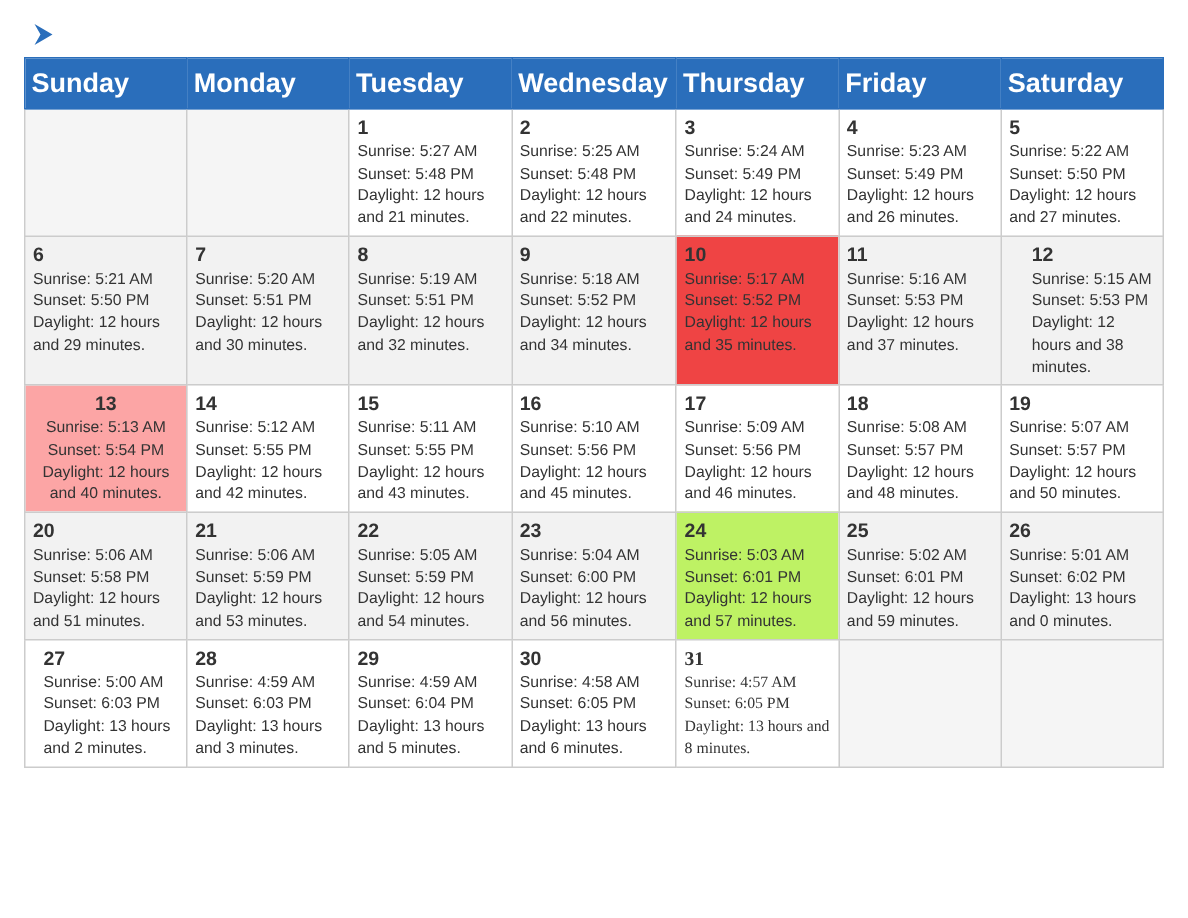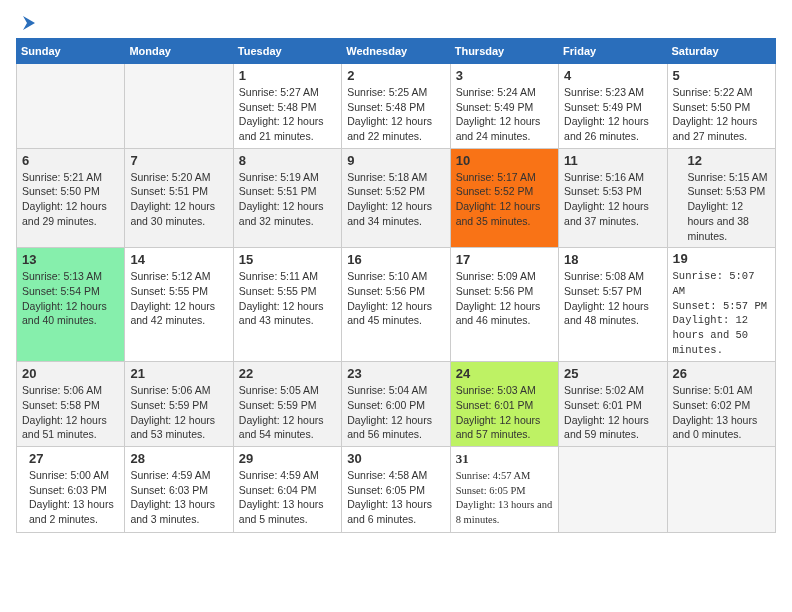--- a/index.html
+++ b/index.html
@@ -23,21 +23,21 @@
     .logo-text-general { color: #333; font-size: 18px; font-weight: bold; }
     .logo-text-blue { color: #2a6ebb; font-size: 18px; font-weight: bold; }
     .title-block { text-align: right; }
     .month-title { font-size: 36px; color: #333; font-weight: normal; }
     .location-title { font-size: 16px; color: #555; }
 
     .calendar { width: 100%; border-collapse: collapse; }
     .calendar th {
       background: #2a6ebb;
       color: #fff;
-      font-size: 11px;
+      font-size: 18px;
       padding: 6px 4px;
       text-align: left;
       border: 1px solid #2a6ebb;
     }
     .calendar td {
       border: 1px solid #ccc;
       vertical-align: top;
       padding: 4px 5px;
       width: 107px;
       min-height: 80px;
@@ -161,21 +161,21 @@
         </div>
       </td>
         <td style="background: rgb(242, 242, 242);">
         <span class="day-num">9</span>
         <div class="day-info">
           <span>Sunrise: </span><span>5:18 AM</span><br>
           <span>Sunset: </span><span>5:52 PM</span><br>
           <span>Daylight: 12 hours and 34 minutes.</span>
         </div>
       </td>
-        <td style="background: #f97316;">
+        <td style="background: #ef4444;">
         <span class="day-num">10</span>
         <div class="day-info">
           <span>Sunrise: </span><span>5:17 AM</span><br>
           <span>Sunset: </span><span>5:52 PM</span><br>
           <span>Daylight: 12 hours and 35 minutes.</span>
         </div>
       </td>
         <td style="background: rgb(242, 242, 242);">
         <span class="day-num">11</span>
         <div class="day-info">
@@ -187,21 +187,21 @@
         <td style="background: rgb(242, 242, 242); padding-left: 20px;">
         <span class="day-num">12</span>
         <div class="day-info">
           <span>Sunrise: </span><span>5:15 AM</span><br>
           <span>Sunset: </span><span>5:53 PM</span><br>
           <span>Daylight: 12 hours and 38 minutes.</span>
         </div>
       </td>
       </tr>
       <tr>
-        <td style="background: #86efac;">
+        <td style="background: #fca5a5; text-align: center;">
         <span class="day-num">13</span>
         <div class="day-info">
           <span>Sunrise: </span><span>5:13 AM</span><br>
           <span>Sunset: </span><span>5:54 PM</span><br>
           <span>Daylight: 12 hours and 40 minutes.</span>
         </div>
       </td>
         <td style="background: rgb(255, 255, 255);">
         <span class="day-num">14</span>
         <div class="day-info">
@@ -235,21 +235,21 @@
         </div>
       </td>
         <td style="background: rgb(255, 255, 255);">
         <span class="day-num">18</span>
         <div class="day-info">
           <span>Sunrise: </span><span>5:08 AM</span><br>
           <span>Sunset: </span><span>5:57 PM</span><br>
           <span>Daylight: 12 hours and 48 minutes.</span>
         </div>
       </td>
-        <td style="background: rgb(255, 255, 255); font-family: Liberation Mono, monospace;">
+        <td style="background: rgb(255, 255, 255);">
         <span class="day-num">19</span>
         <div class="day-info">
           <span>Sunrise: </span><span>5:07 AM</span><br>
           <span>Sunset: </span><span>5:57 PM</span><br>
           <span>Daylight: 12 hours and 50 minutes.</span>
         </div>
       </td>
       </tr>
       <tr>
         <td style="background: rgb(242, 242, 242);">

